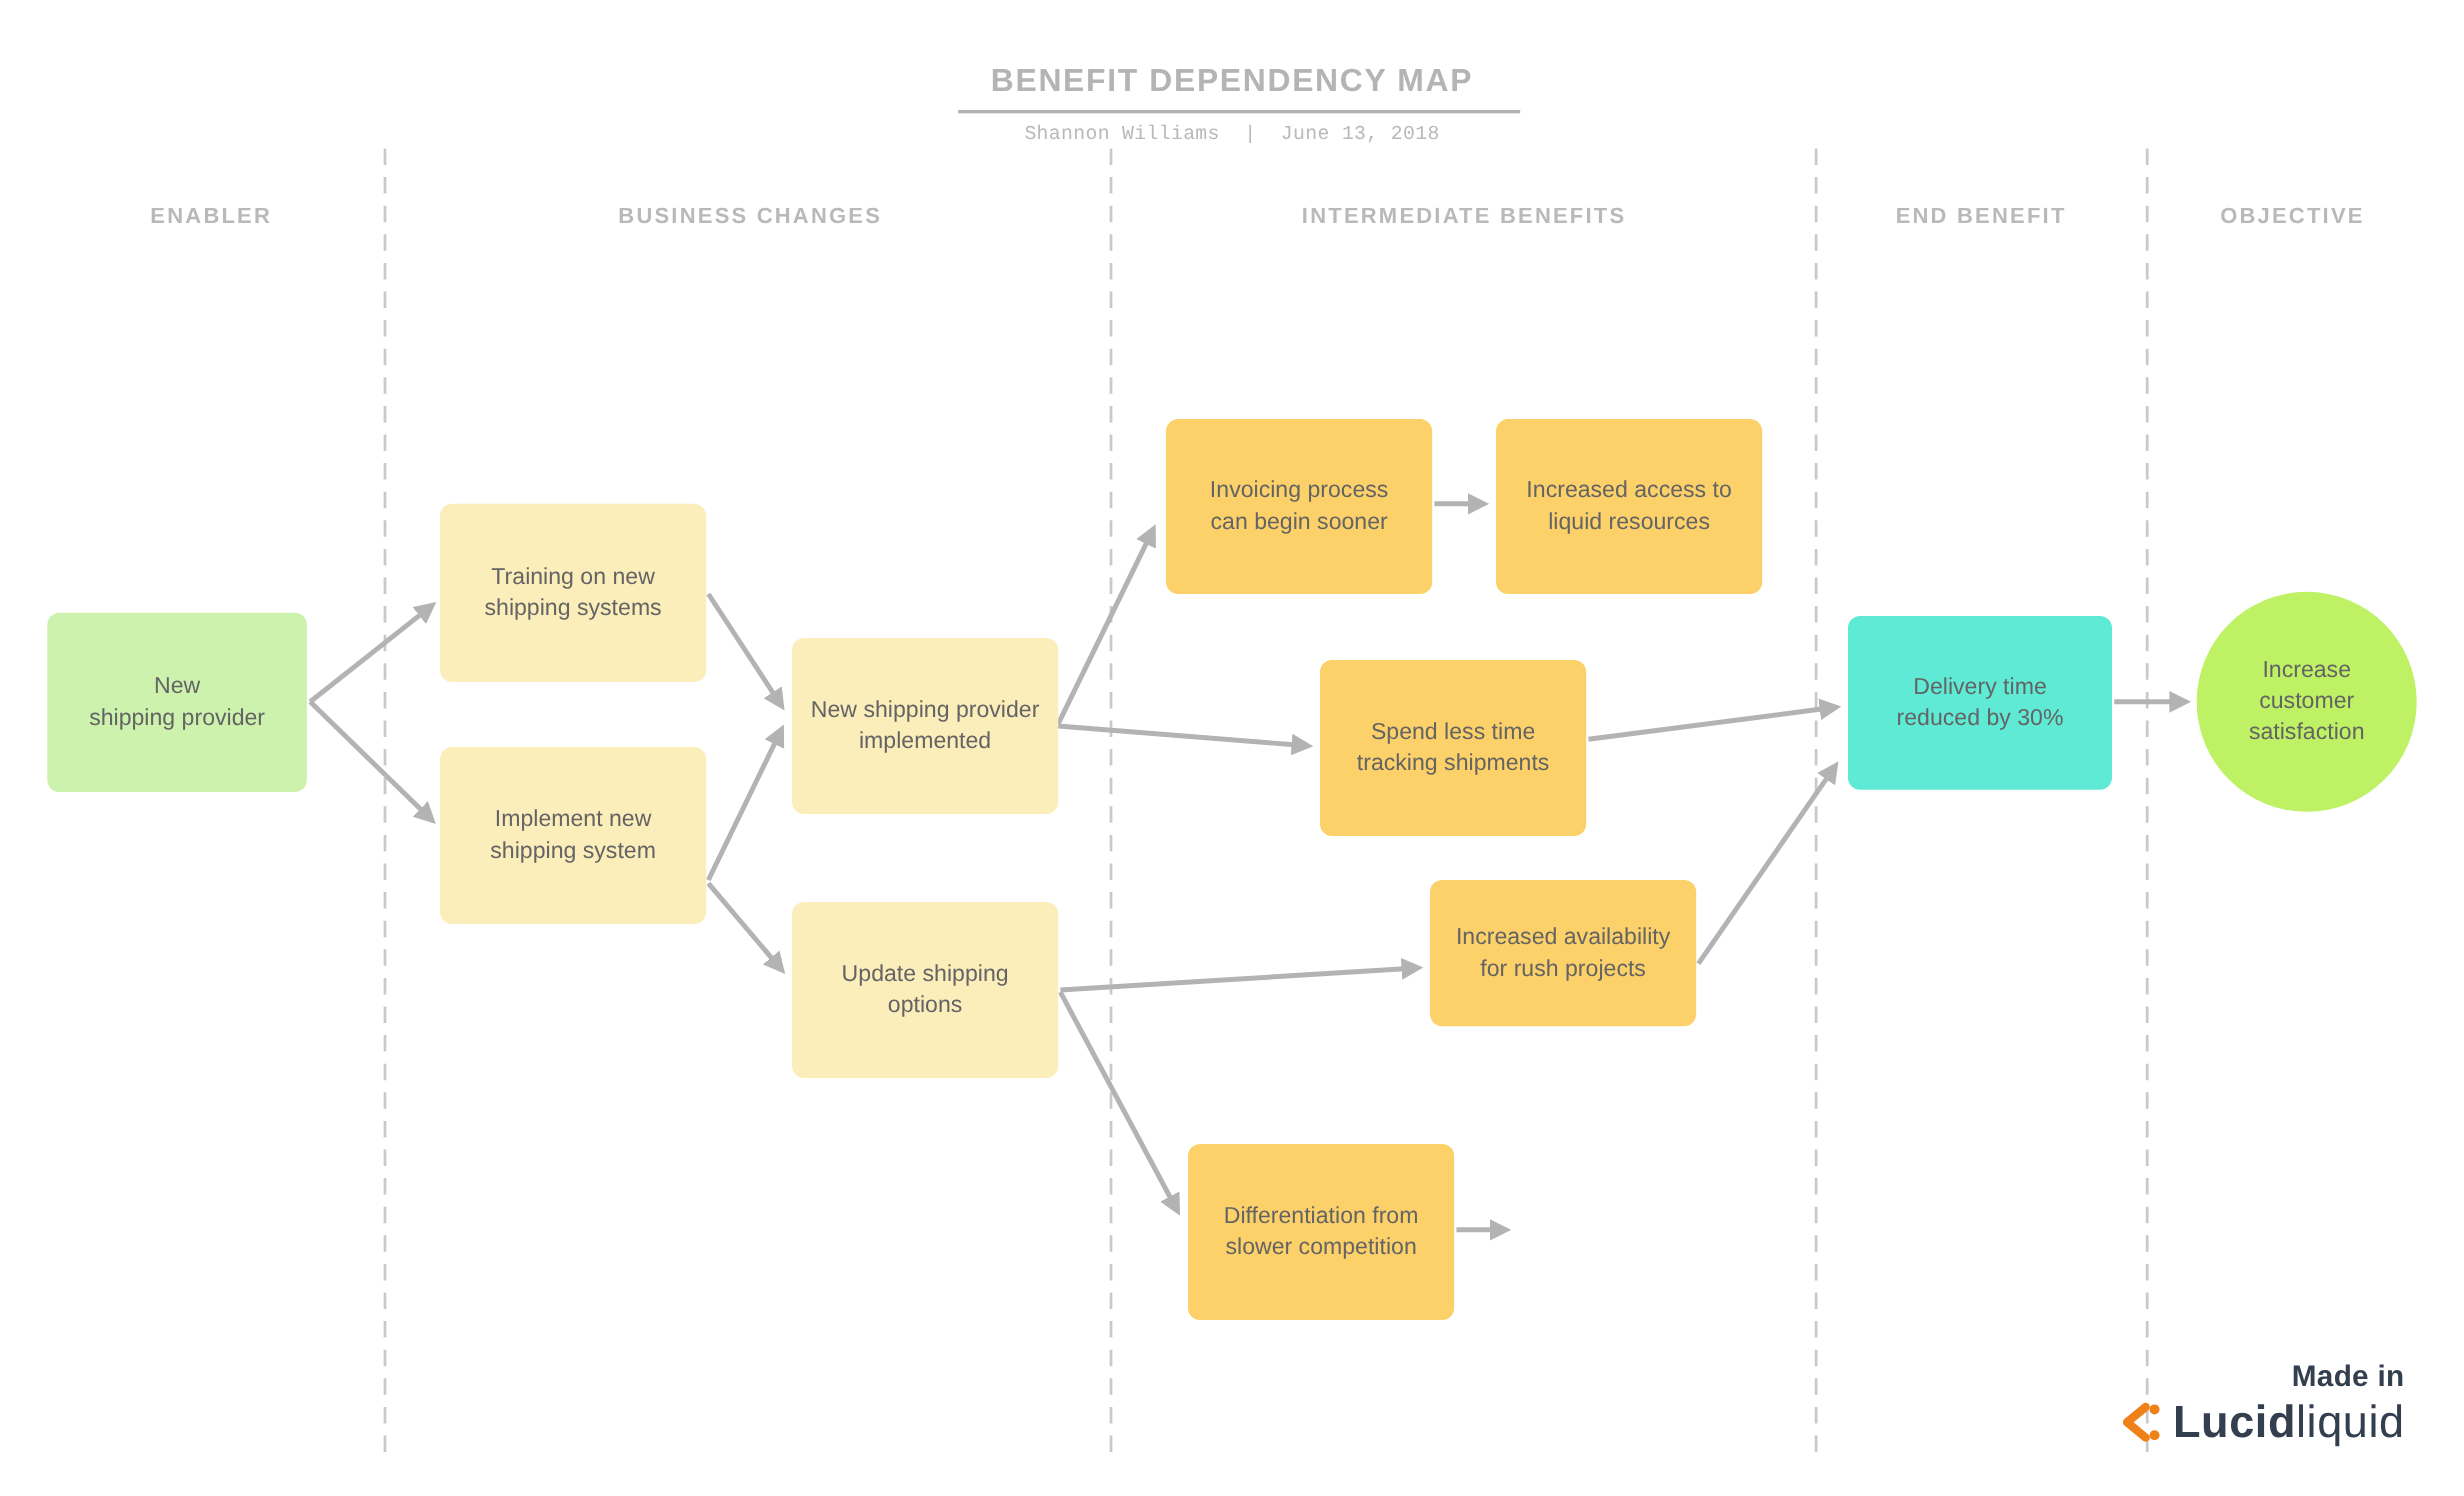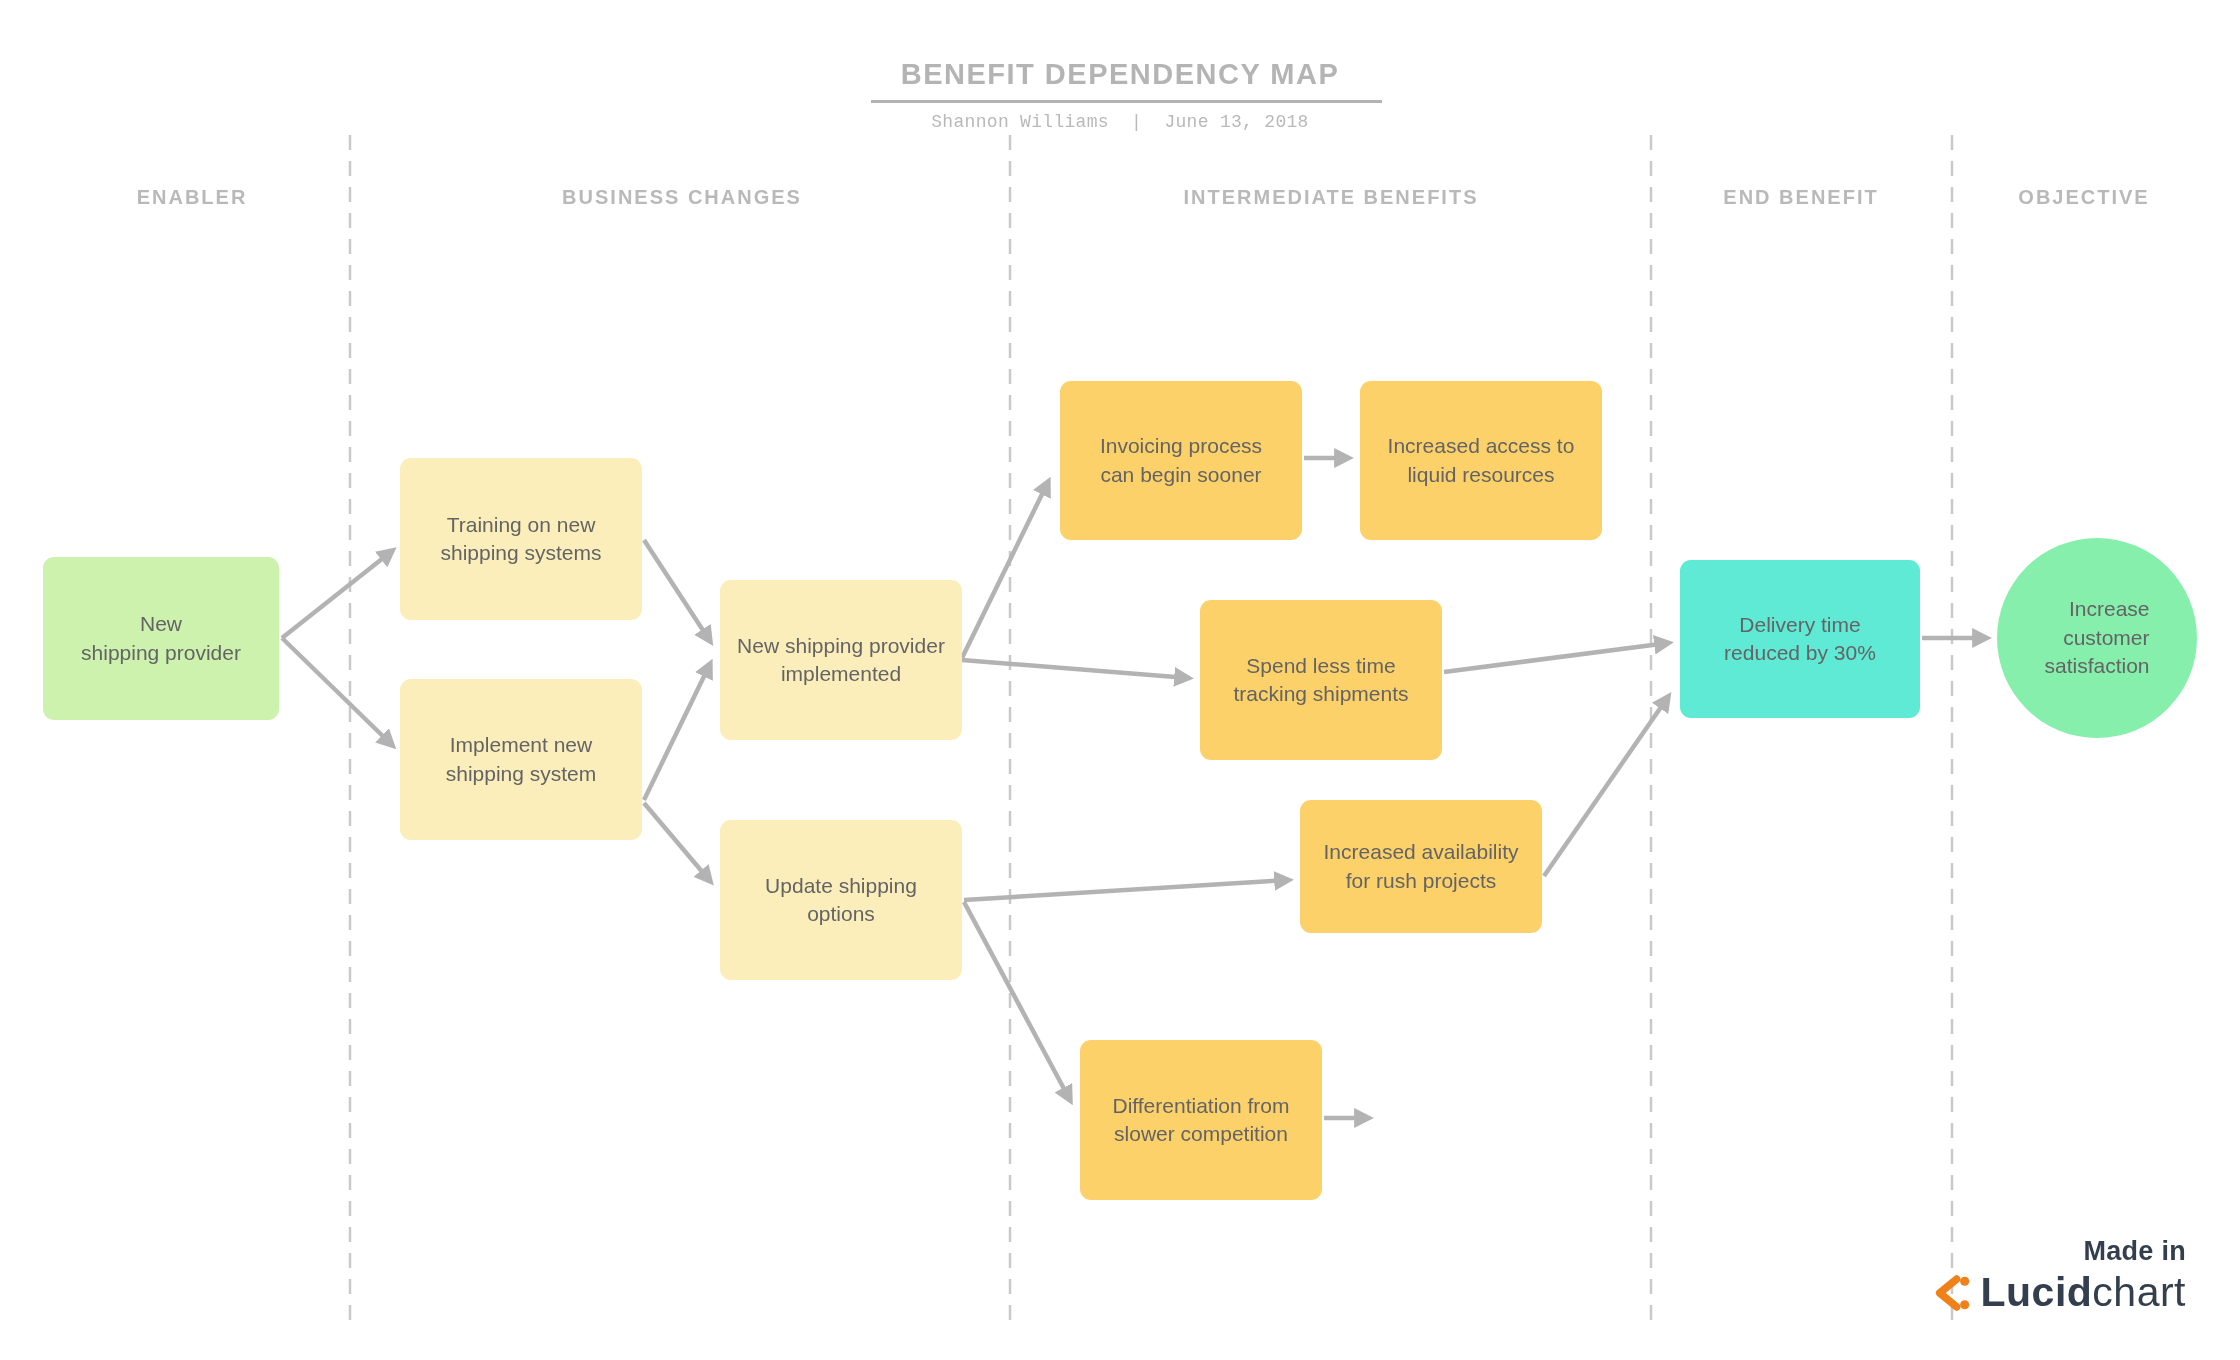--- a/index.html
+++ b/index.html
@@ -37,21 +37,21 @@
   .node {
     position:absolute; display:flex; align-items:center; justify-content:center;
     text-align:center; border-radius:11px;
     font-size:21px; line-height:1.35; color:#646464;
   }
   .node .lbl { white-space:pre-line; padding:0 14px; }
   .green    { background:#ccf2ae; }
   .paleyellow { background:#fbeebb; }
   .amber    { background:#fcd169; }
   .lavender { background:#5eead4; }
-  .purple-circle { background:#86efac; border-radius:50%;text-align:right; }
+  .purple-circle { background:#bef264; border-radius:50%; }
 
   
   .credit { position:absolute; top:1236px; right:54px; text-align:right; }
   .made-in {
     font-size:27px; font-weight:bold; color:#333f4e; letter-spacing:0.3px;
     margin-bottom:2px;
   }
   .brand-row { display:flex; align-items:center; justify-content:flex-end; gap:9px; }
   .brand-text { font-size:41px; color:#333f4e; letter-spacing:0.5px; }
   .brand-text .bold { font-weight:bold; }
@@ -166,17 +166,17 @@
   </div>
 
   <div class="credit">
     <div class="made-in">Made in</div>
     <div class="brand-row">
       <svg width="44" height="44" viewBox="0 0 30 30">
         <path d="M19.5 5.5 L8 15 L19.5 24.5" stroke="#f08119" stroke-width="5.2" stroke-linecap="round" stroke-linejoin="round" fill="none"></path>
         <circle cx="25" cy="7" r="3.1" fill="#f08119"></circle>
         <circle cx="25" cy="23" r="3.1" fill="#f08119"></circle>
       </svg>
-      <div class="brand-text"><span class="bold">Lucid</span><span>chart</span></div>
+      <div class="brand-text"><span class="bold">Lucid</span><span>liquid</span></div>
     </div>
   </div>
 
 </div>
 
 </body></html>

